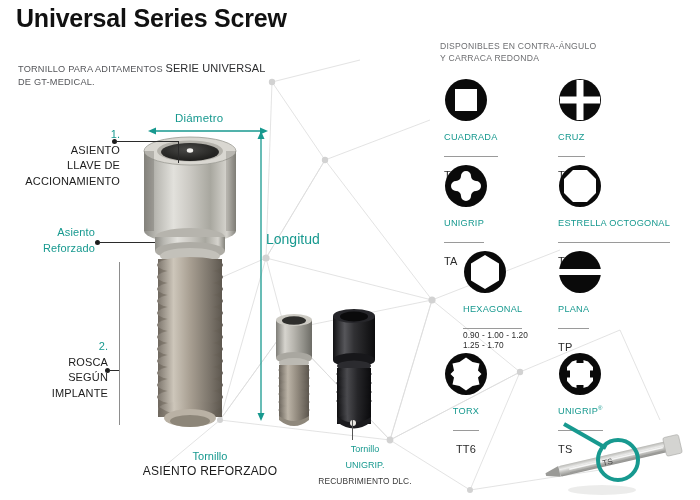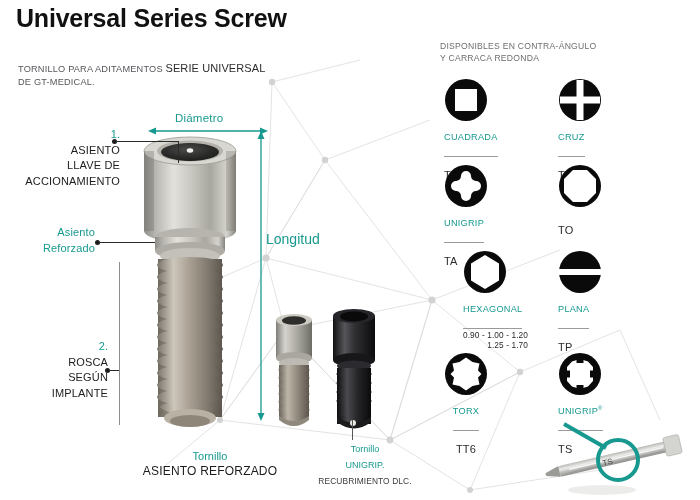--- a/index.html
+++ b/index.html
@@ -330,30 +330,31 @@
     </svg>
     <div><span class="gname">UNIGRIP</span></div>
     <div class="gcode">TA</div>
   </div>
 
   <div class="grid-cell" style="left:558px;top:164px;">
     <svg width="44" height="44" viewBox="0 0 44 44">
       <circle cx="22" cy="22" r="21" fill="#0a0a0a"></circle>
       <polygon points="15,6 29,6 38,15 38,29 29,38 15,38 6,29 6,15" fill="#ffffff"></polygon>
     </svg>
+    <div><span class="gname">ESTRELLA OCTOGONAL</span></div>
     <div class="gcode">TO</div>
   </div>
 
   <div class="grid-cell" style="left:444px;top:250px;margin-left:19px;">
     <svg width="44" height="44" viewBox="0 0 44 44">
       <circle cx="22" cy="22" r="21" fill="#0a0a0a"></circle>
       <polygon points="22,5 36,13.5 36,30.5 22,39 8,30.5 8,13.5" fill="#ffffff"></polygon>
     </svg>
     <div><span class="gname">HEXAGONAL</span></div>
-    <div class="gsizes" style="white-space:pre-line;text-align:right;">0.90 - 1.00 - 1.20
+    <div class="gsizes" style="white-space:pre-line;">0.90 - 1.00 - 1.20
 1.25 - 1.70</div>
   </div>
 
   <div class="grid-cell" style="left:558px;top:250px;">
     <svg width="44" height="44" viewBox="0 0 44 44">
       <circle cx="22" cy="22" r="21" fill="#0a0a0a"></circle>
       <rect x="0" y="19" width="44" height="6" fill="#ffffff"></rect>
     </svg>
     <div><span class="gname">PLANA</span></div>
     <div class="gcode">TP</div>

